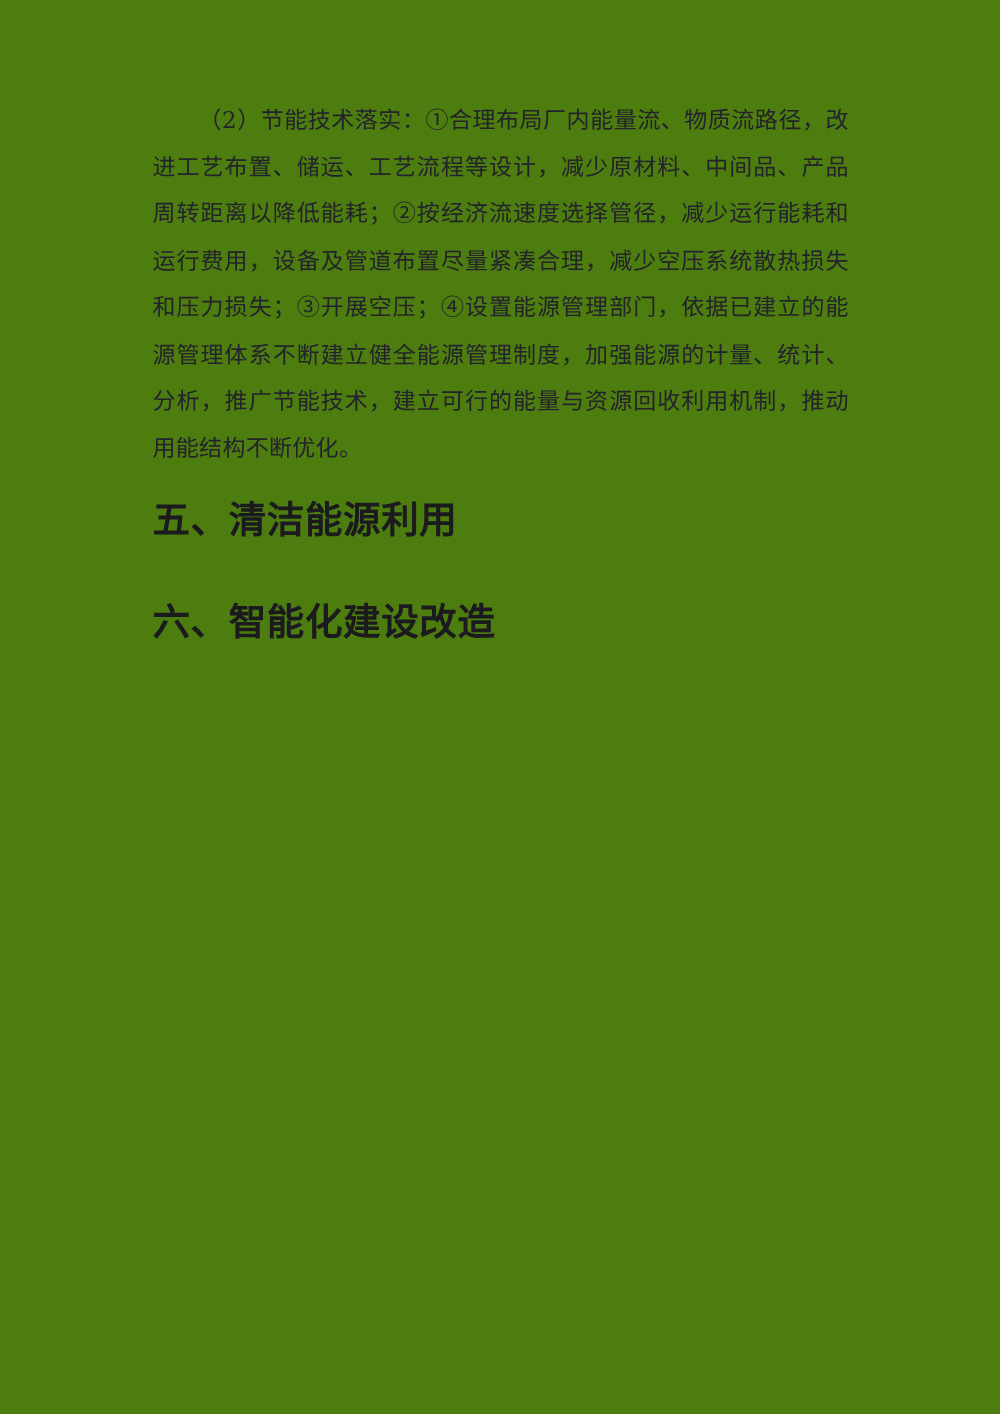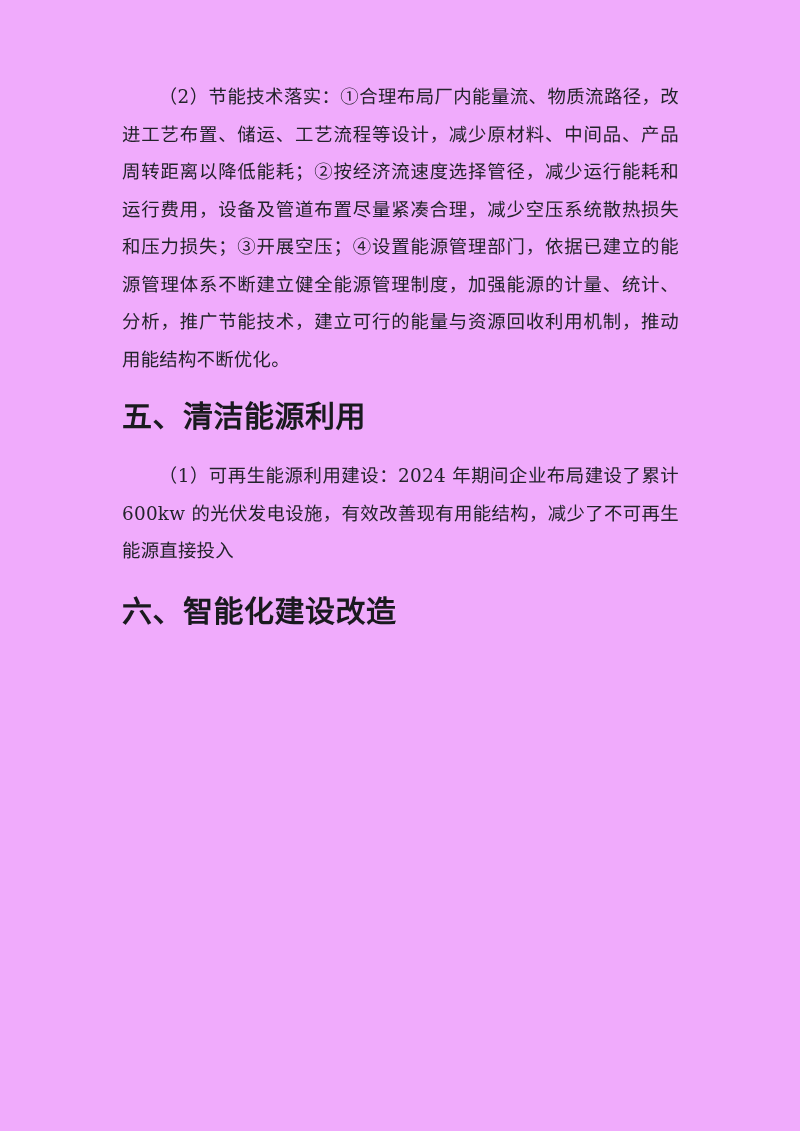--- a/index.html
+++ b/index.html
@@ -12,21 +12,21 @@
     width: 800px;
     height: 1131px;
     position: relative;
     overflow: hidden;
     font-family: "DejaVu Serif", "Liberation Serif", serif;
   }
 
   .page {
     position: absolute;
     inset: 0;
-    background: #f0abfc;
+    background: #4d7c0f;
     padding: 16px;
   }
 
   .content {
     position: absolute;
     left: 122px;
     top: 78px;
     width: 557px;
   }
 
@@ -69,21 +69,20 @@
   <div class="content">
 
     <p class="para">（2）节能技术落实：①合理布局厂内能量流、物质流路径，改进工艺布置、储运、工艺流程等设计，减少原材料、中间品、产品周转距离以降低能耗；②按经济流速度选择管径，减少运行能耗和运行费用，设备及管道布置尽量紧凑合理，减少空压系统散热损失和压力损失；③开展空压；④设置能源管理部门，依据已建立的能源管理体系不断建立健全能源管理制度，加强能源的计量、统计、分析，推广节能技术，建立可行的能量与资源回收利用机制，推动用能结构不断优化。</p>
 
     <div class="sp-before-h5"></div>
 
     <h2 class="heading">五、清洁能源利用</h2>
 
     <div class="sp-after-h5"></div>
 
-    <p class="para">（1）可再生能源利用建设：2024 年期间企业布局建设了累计 600kw 的光伏发电设施，有效改善现有用能结构，减少了不可再生能源直接投入</p>
 
     <div class="sp-para-gap"></div>
 
 
     <div class="sp-before-h6"></div>
 
     <h2 class="heading">六、智能化建设改造</h2>
 
     <div class="sp-after-h6"></div>
 

